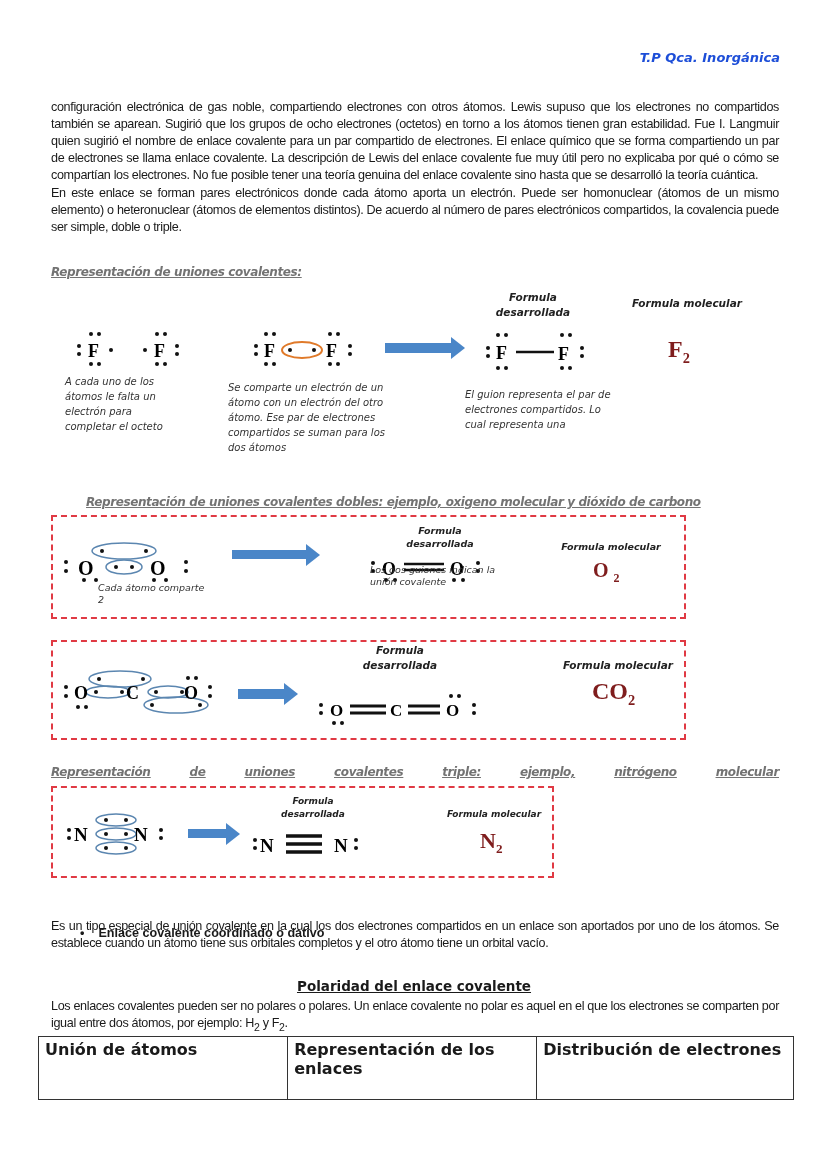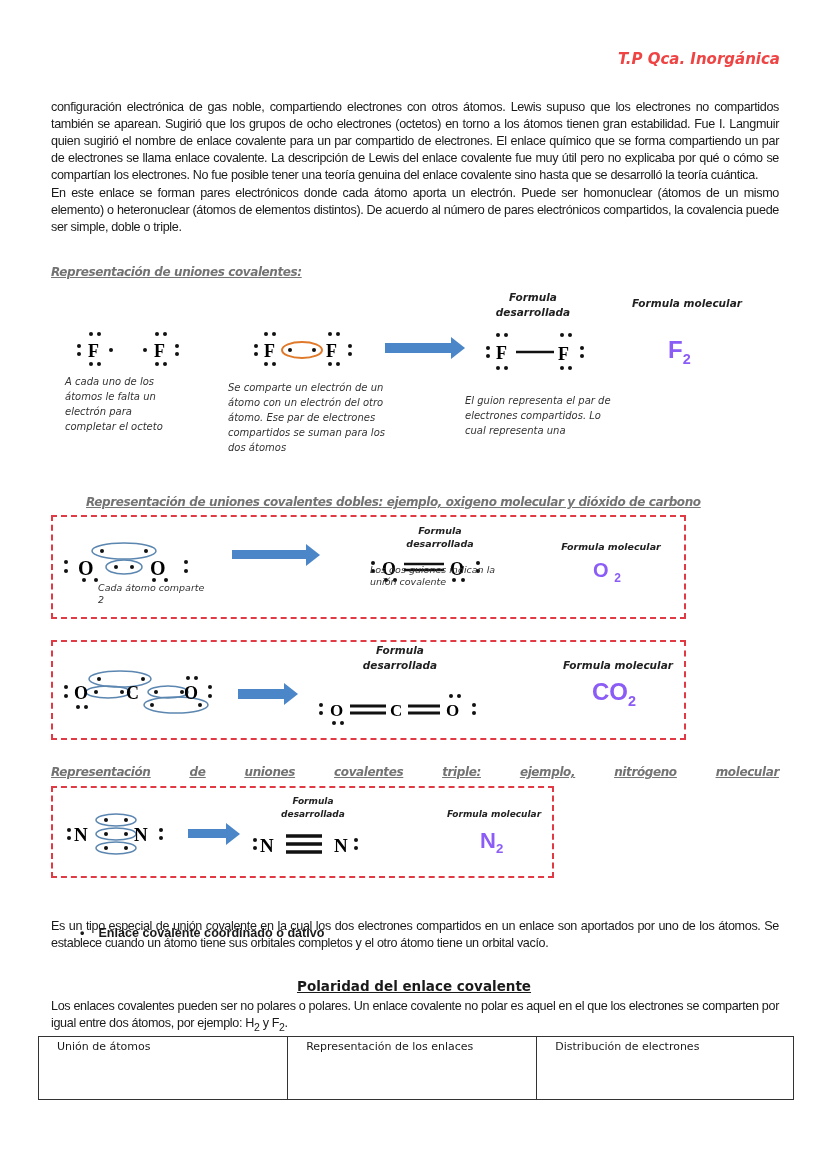--- a/index.html
+++ b/index.html
@@ -1,41 +1,41 @@
 <!DOCTYPE html>
 <html><head>
 <meta charset="utf-8">
 <style>
   html, body { margin: 0; padding: 0; background: #ffffff; }
   body { width: 828px; height: 1171px; position: relative; overflow: hidden; color: #1a1a1a; }
   .abs { position: absolute; }
-  .header-title { right: 48px; top: 50px; font-family: "DejaVu Sans", sans-serif; font-weight: bold; font-style: italic; font-size: 15px; color: #ef4444; }
+  .header-title { right: 48px; top: 50px; font-family: "DejaVu Sans", sans-serif; font-weight: bold; font-style: italic; font-size: 13px; color: #1d4ed8; }
   .body-text { font-family: "Liberation Sans", sans-serif; font-size: 12.6px; line-height: 17px; text-align: justify; color: #1a1a1a; letter-spacing: -0.35px; }
   .p1 { left: 51px; top: 67px; width: 728px; margin-top: 32px; }
   .p2 { left: 51px; top: 185px; width: 728px; }
   .section-heading { font-family: "DejaVu Sans", sans-serif; font-style: italic; font-weight: bold; font-size: 12px; text-decoration: underline; color: #737373; letter-spacing: -0.4px; }
   .h1 { left: 51px; top: 265px; }
   .h2 { left: 51px; top: 495px; width: 722px; white-space: nowrap; margin-left: 35px; }
   .h3 { left: 51px; top: 765px; width: 728px; display: flex; justify-content: space-between; }
   .h3 span { text-decoration: underline; }
   .caption { font-family: "DejaVu Sans", sans-serif; font-style: italic; font-size: 10px; line-height: 15px; color: #333; }
   .lbl { font-family: "DejaVu Sans", sans-serif; font-style: italic; font-weight: bold; font-size: 10.5px; line-height: 15px; color: #222; text-align: center; }
   .lbl-sm { font-size: 9.5px; line-height: 13px; }
-  .formula { font-family: Liberation Sans, sans-serif; font-weight: bold; color: #8b5cf6; }
+  .formula { font-family: Liberation Serif, serif; font-weight: bold; color: #7f1d1d; }
   .formula sub { font-size: 60%; }
   .dashbox { border: 2px dashed #e03a44; box-sizing: border-box; }
   .arrow { background: #4a86c8; height: 10px; position: absolute; }
   .arrow::after { content: ""; position: absolute; right: -14px; top: -6px; border-left: 14px solid #4a86c8; border-top: 11px solid transparent; border-bottom: 11px solid transparent; }
   .bullet-title { left: 80px; top: 926px; font-family: "Liberation Sans", sans-serif; font-weight: bold; font-size: 12.6px; }
   .bullet-title .dot { display: inline-block; margin-right: 14px; }
   .p3 { left: 51px; top: 918px; width: 728px; }
   .pol-title { left: 0; width: 828px; top: 978px; text-align: center; font-family: "DejaVu Sans", sans-serif; font-weight: bold; font-size: 13.5px; text-decoration: underline; }
   .p4 { left: 51px; top: 998px; width: 728px; }
   table.tbl { position: absolute; left: 38px; top: 1036px; width: 756px; border-collapse: collapse; }
-  table.tbl td { border: 1px solid #333; height: 56px; vertical-align: top; padding: 3px 18px; font-family: "DejaVu Sans", sans-serif; font-weight: normal; font-size: 11px; }
+  table.tbl td { border: 1px solid #333; height: 56px; vertical-align: top; padding: 3px 6px; font-family: "DejaVu Sans", sans-serif; font-weight: bold; font-size: 16px; }
   svg text { font-family: "Liberation Serif", serif; font-weight: bold; }
 </style>
 </head>
 <body>
 
 <div class="abs header-title">T.P Qca. Inorgánica</div>
 
 <div class="abs body-text p1">configuración electrónica de gas noble, compartiendo electrones con otros átomos. Lewis supuso que los electrones no compartidos también se aparean. Sugirió que los grupos de ocho electrones (octetos) en torno a los átomos tienen gran estabilidad. Fue I. Langmuir quien sugirió el nombre de enlace covalente para un par compartido de electrones. El enlace químico que se forma compartiendo un par de electrones se llama enlace covalente. La descripción de Lewis del enlace covalente fue muy útil pero no explicaba por qué o cómo se compartían los electrones. No fue posible tener una teoría genuina del enlace covalente sino hasta que se desarrolló la teoría cuántica.</div>
 <div class="abs body-text p2">En este enlace se forman pares electrónicos donde cada átomo aporta un electrón. Puede ser homonuclear (átomos de un mismo elemento) o heteronuclear (átomos de elementos distintos). De acuerdo al número de pares electrónicos compartidos, la covalencia puede ser simple, doble o triple.</div>
 
@@ -109,21 +109,21 @@
   </g>
   <line x1="32" y1="20" x2="70" y2="20" stroke="#111" stroke-width="2.5"></line>
   <text x="12" y="27" font-size="18">F</text>
   <text x="74" y="28" font-size="18">F</text>
 </svg>
 
 <div class="abs formula" style="left:668px; top:336px; font-size:24px;"><span>F</span><sub>2</sub></div>
 
 <div class="abs caption" style="left:65px; top:374px; width:120px;">A cada uno de los átomos le falta un electrón para completar el octeto</div>
 <div class="abs caption" style="left:228px; top:380px; width:170px;">Se comparte un electrón de un átomo con un electrón del otro átomo. Ese par de electrones compartidos se suman para los dos átomos</div>
-<div class="abs caption" style="left:465px; top:387px; width:150px;margin-top:6px;">El guion representa el par de electrones compartidos. Lo cual representa una</div>
+<div class="abs caption" style="left:465px; top:387px; width:150px;">El guion representa el par de electrones compartidos. Lo cual representa una</div>
 
 <div class="abs section-heading h2">Representación de uniones covalentes dobles: ejemplo, oxigeno molecular y dióxido de carbono</div>
 
 <div class="abs dashbox" style="left:51px; top:515px; width:635px; height:104px;"></div>
 
 <svg class="abs" style="left:62px; top:540px;" width="145" height="45">
   <ellipse cx="62" cy="11" rx="32" ry="8" fill="none" stroke="#5b86b0" stroke-width="1.5"></ellipse>
   <ellipse cx="62" cy="27" rx="18" ry="7" fill="none" stroke="#5b86b0" stroke-width="1.5"></ellipse>
   <g fill="#111">
     <circle cx="4" cy="22" r="2"></circle>

